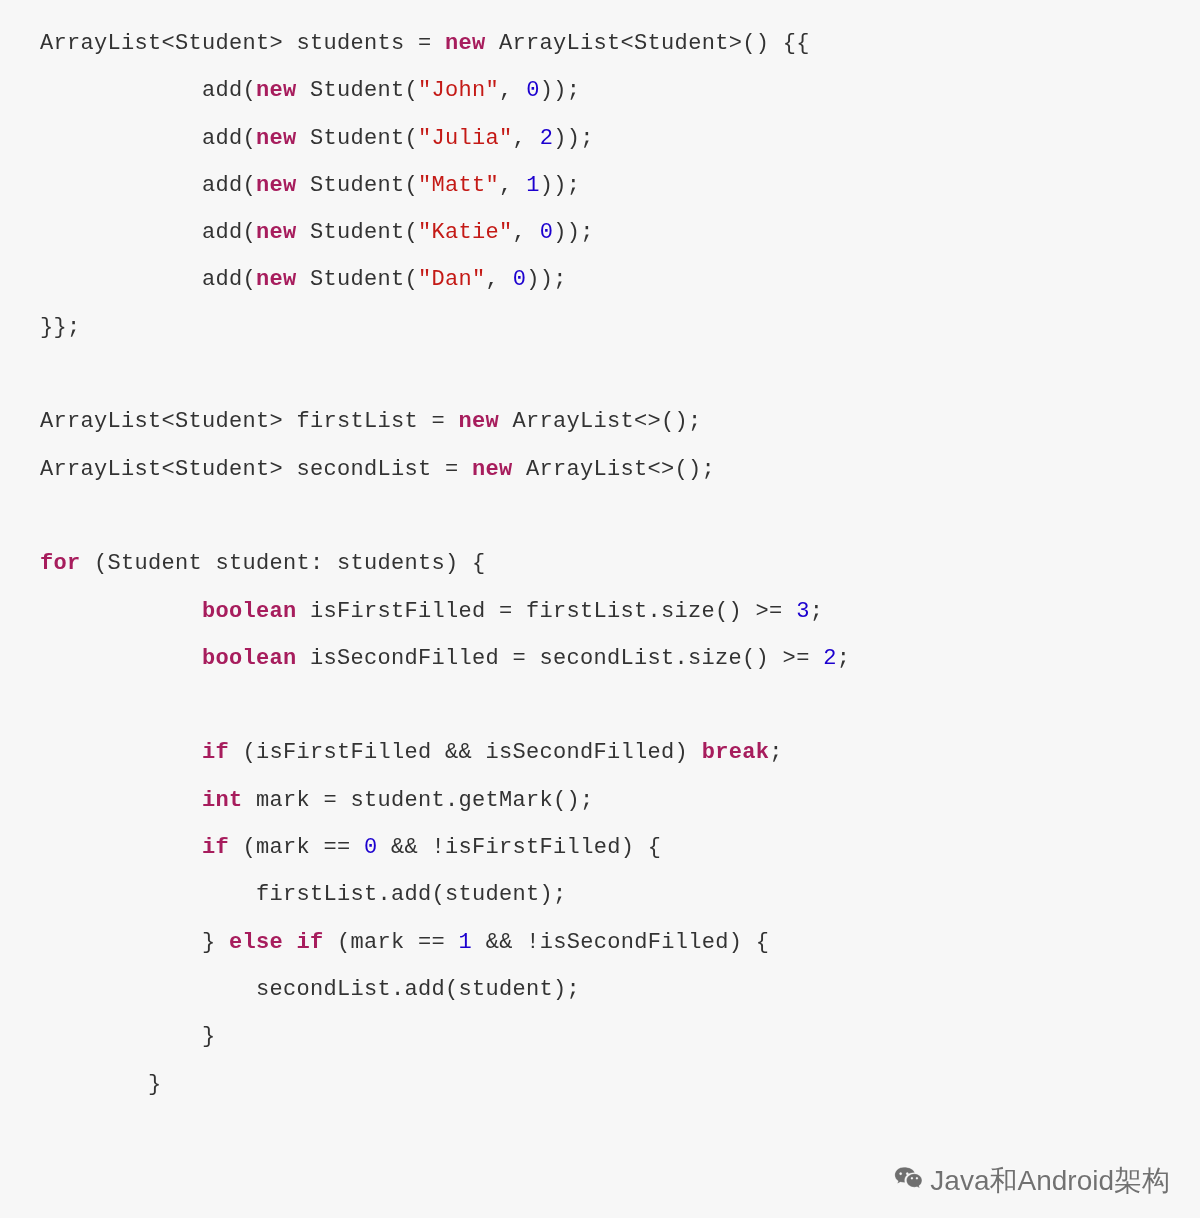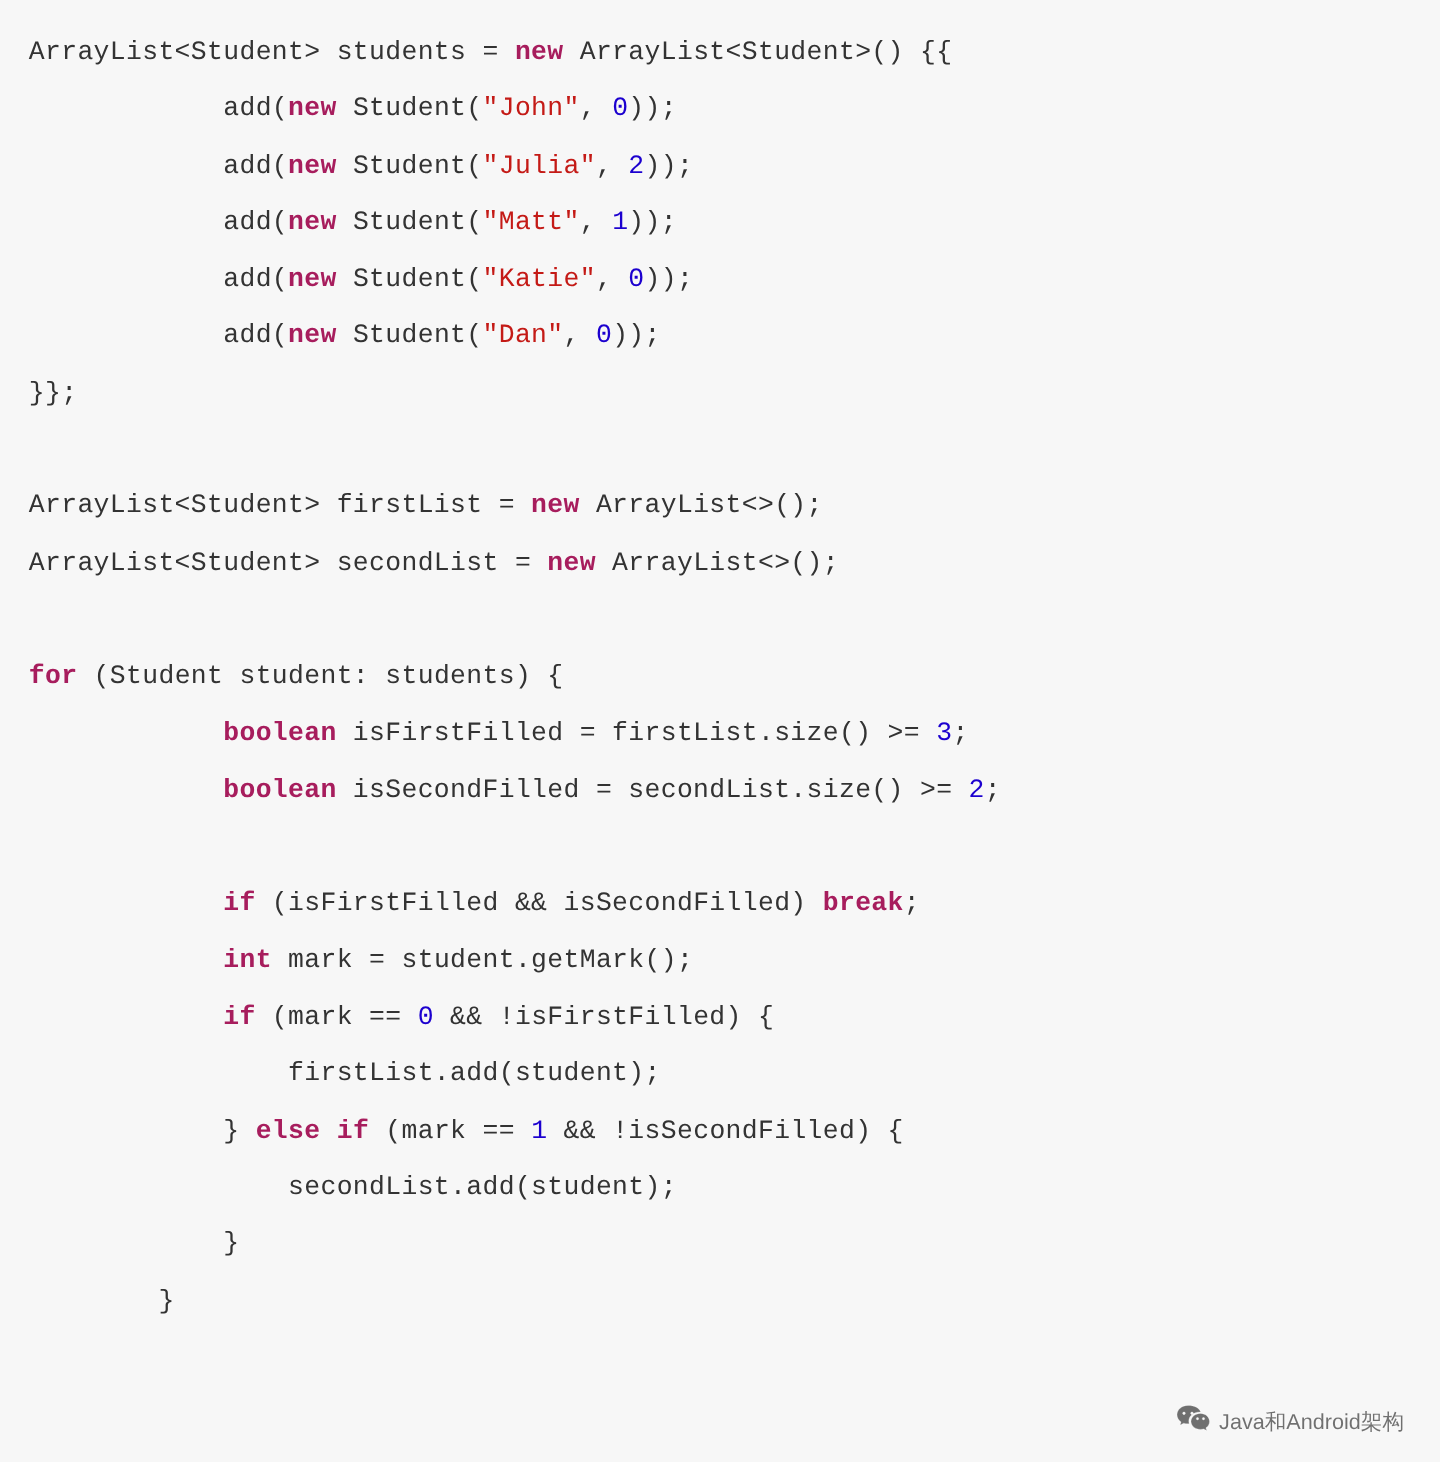--- a/index.html
+++ b/index.html
@@ -5,38 +5,38 @@
   body {
     margin: 0;
     padding: 0;
     background: #f7f7f7;
     width: 1200px;
     height: 1218px;
     box-sizing: border-box;
     font-family: "Courier New", Courier, monospace;
   }
   .code-block {
-    padding: 20px 24px;
+    padding: 20px 40px;
     font-size: 22px;
     line-height: 2.15;
     white-space: pre;
     color: #333;
     letter-spacing: 0.3px;
   }
   .kw { color: #a71d5d; font-weight: bold; }
   .str { color: #c41a16; }
   .num { color: #1c00cf; }
   .pln { color: #333; }
   .watermark {
     position: absolute;
     right: 30px;
     bottom: 18px;
     color: rgba(0,0,0,0.55);
     font-family: "Helvetica", "Arial", sans-serif;
-    font-size: 18px;
+    font-size: 28px;
     display: flex;
     align-items: center;
     gap: 6px;
     text-shadow: 0 0 3px rgba(255,255,255,0.6);
   }
   .watermark svg {
     width: 30px;
     height: 26px;
     fill: rgba(0,0,0,0.55);
     stroke: rgba(255,255,255,0.5);

